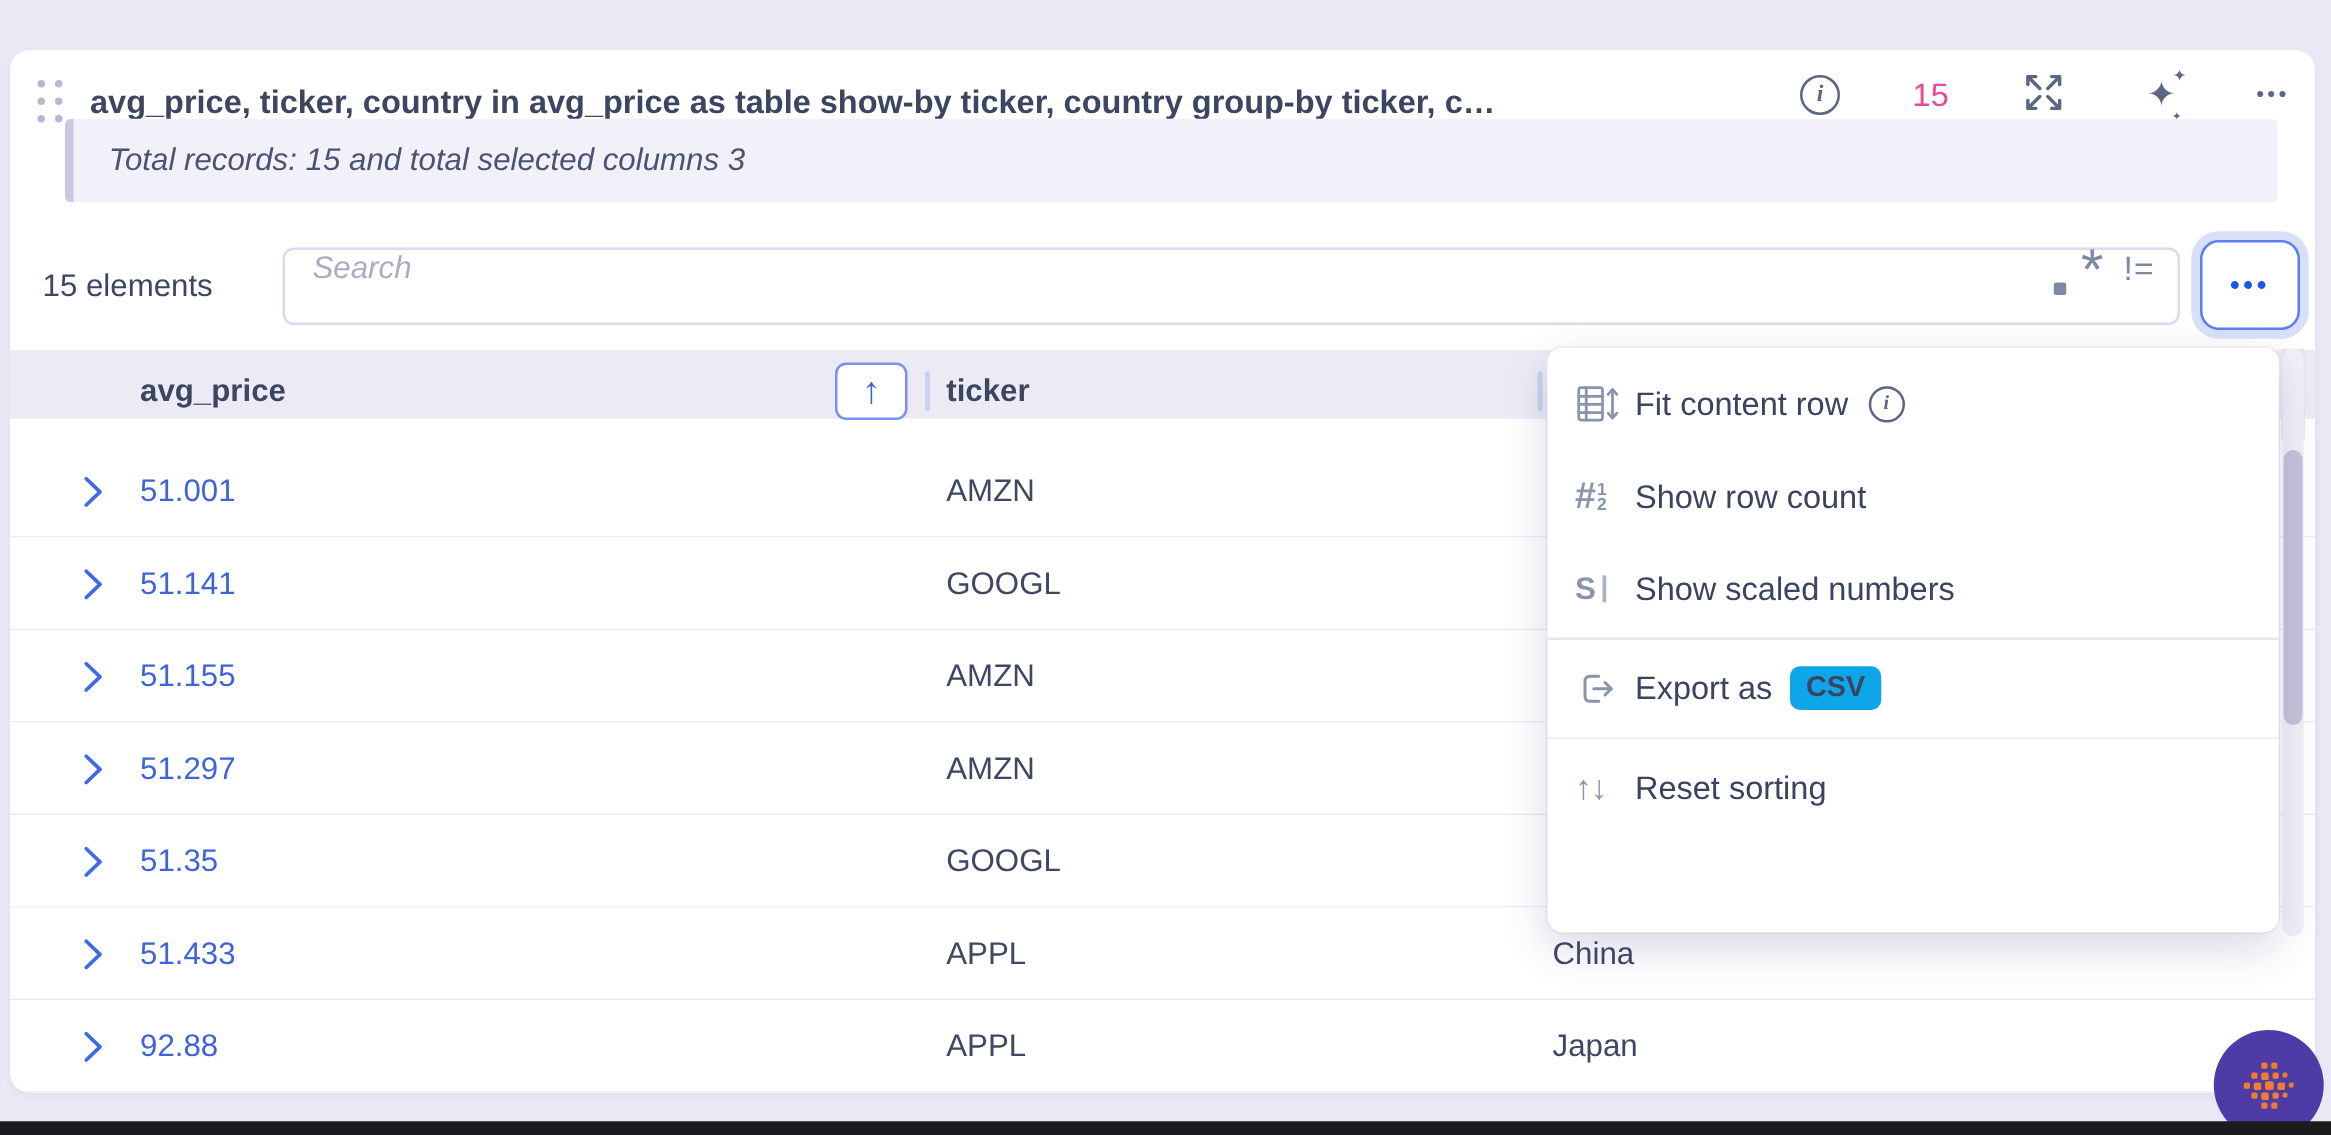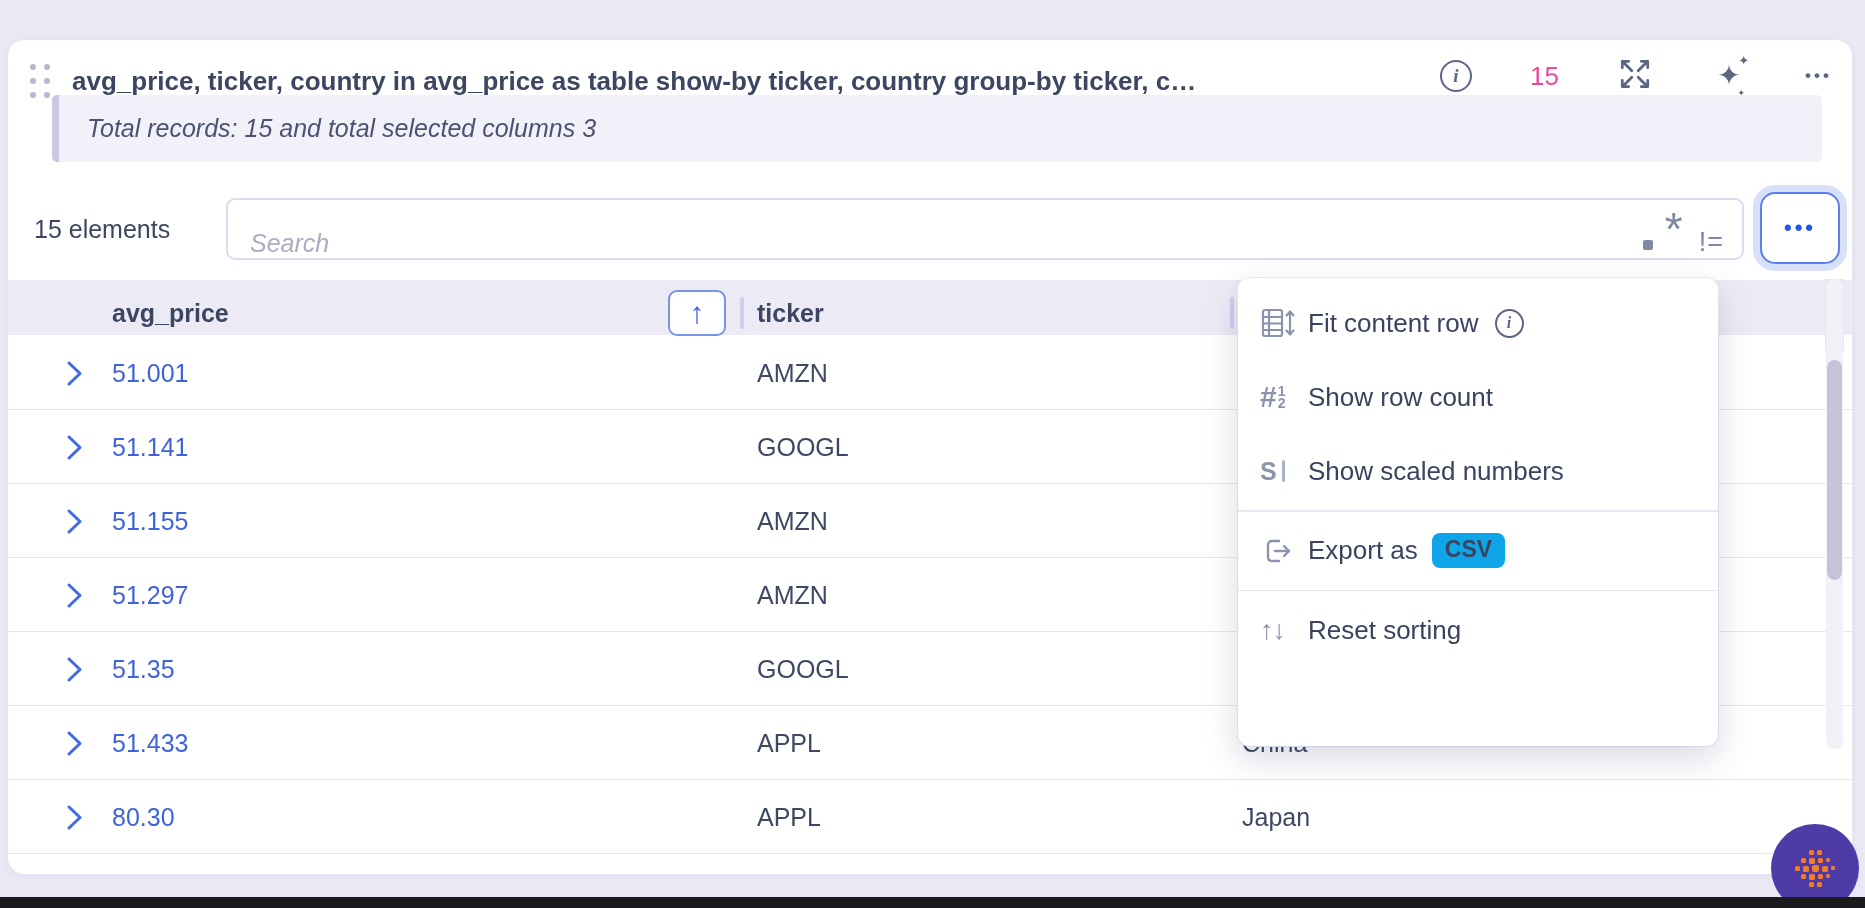--- a/index.html
+++ b/index.html
@@ -48,21 +48,21 @@
     display:flex; align-items:center; padding-left:28px;
   }
   .banner span { font-style:italic; font-size:25px; color:#4a5472; }
 
   
   .elements-label { position:absolute; left:26px; top:156px; height:66px;
     display:flex; align-items:center; font-size:25px; color:#3c4660; }
   .search-box {
     position:absolute; left:218px; top:158px; width:1518px; height:62px;
     border:2px solid #dcdaee; border-radius:9px; background:#fff;
-    display:flex; align-items:flex-end; padding:0 18px 0 22px;
+    display:flex; align-items:flex-start; padding:0 18px 0 22px;
   }
   .search-box input {
     flex:1; border:none; outline:none; font-size:25px; font-style:italic;
     color:#3c4660; background:transparent; font-family:"Liberation Sans", sans-serif;
   }
   .search-box input::placeholder { color:#acacc2; font-style:italic; }
   .rx { position:relative; width:44px; height:44px; margin-right:16px; }
   .rx-dot { position:absolute; left:4px; bottom:8px; width:10px; height:10px; background:#7e89a3; border-radius:2px; }
   .rx-star { position:absolute; right:0px; top:-8px; font-size:46px; color:#7e89a3; line-height:1; }
   .neq { font-size:27px; color:#7e89a3; font-weight:500; letter-spacing:1px; }
@@ -84,36 +84,36 @@
     position:absolute; left:660px; top:10px; width:58px; height:46px;
     background:#fff; border:2px solid #7b92ec; border-radius:9px;
     display:flex; align-items:center; justify-content:center;
     font-size:30px; font-weight:700; color:#3f63d9;
   }
   .col-sep { position:absolute; top:17px; width:4px; height:32px; background:#ccd2ec; border-radius:2px; }
   .sep-1 { left:732px; }
   .sep-2 { left:1222px; }
 
   
-  .rows { position:absolute; left:0; top:296px; width:1844px; }
+  .rows { position:absolute; left:0; top:316px; width:1844px; }
   .row { position:relative; height:74px; border-bottom:1.5px solid #e8e7f1; background:#fff; }
   .row .chev { position:absolute; left:58px; top:24px; }
   .cell { position:absolute; top:0; height:74px; display:flex; align-items:center; font-size:25px; }
   .cell-num { left:104px; color:#3f63d9; }
   .cell-ticker { left:749px; color:#3e4862; }
   .cell-country { left:1234px; color:#3e4862; }
 
   
   .v-track { position:absolute; left:1818px; top:239px; width:17px; height:470px; background:#f2f1f8; border-radius:8px; }
   .v-track-top { position:absolute; left:1817px; top:239px; width:19px; height:72px; background:#e7e6ef; }
   .v-thumb { position:absolute; left:1819px; top:320px; width:15px; height:220px; background:#c6c3d8; border-radius:8px; }
 
   
   .menu {
-    position:absolute; left:1238px; top:278px; width:480px; height:468px;
+    position:absolute; left:1238px; top:278px; width:585px; height:468px;
     background:#fff; border-radius:12px; z-index:20;
     box-shadow:0 12px 34px rgba(60,60,120,0.20), 0 0 0 1px #efeef6;
     padding:8px 0; display:flex; flex-direction:column;
   }
   .menu-item { height:74px; display:flex; align-items:center; padding-left:22px; cursor:pointer; }
   .menu-icon { width:48px; display:flex; align-items:center; color:#8a94ad; }
   .menu-label { font-size:26px; font-weight:500; color:#3a445e; }
   .menu-sep { height:1.5px; background:#e7e6f0; margin:2px 0; }
   .menu-info { margin-left:16px; width:29px; height:29px; border-width:2px; font-size:16px; }
   .csv-badge { margin-left:14px; background:#0ea5e9; border-radius:8px; padding:3px 13px 5px;
@@ -231,21 +231,21 @@
               <polyline points="3,3 14,13.5 3,24"></polyline>
             </svg></span>
         <span class="cell cell-num">51.433</span>
         <span class="cell cell-ticker">APPL</span>
         <span class="cell cell-country">China</span>
       </div>
       <div class="row">
         <span class="chev"><svg width="18" height="27" viewBox="0 0 18 27" fill="none" stroke="#3f6ae5" stroke-width="3" stroke-linecap="round" stroke-linejoin="round">
               <polyline points="3,3 14,13.5 3,24"></polyline>
             </svg></span>
-        <span class="cell cell-num">80.30</span>
+        <span class="cell cell-num">92.88</span>
         <span class="cell cell-ticker">APPL</span>
         <span class="cell cell-country">Japan</span>
       </div>
     </div>
 
     <div class="v-track-top"></div>
     <div class="v-track"></div>
     <div class="v-thumb"></div>
   </div>
 

